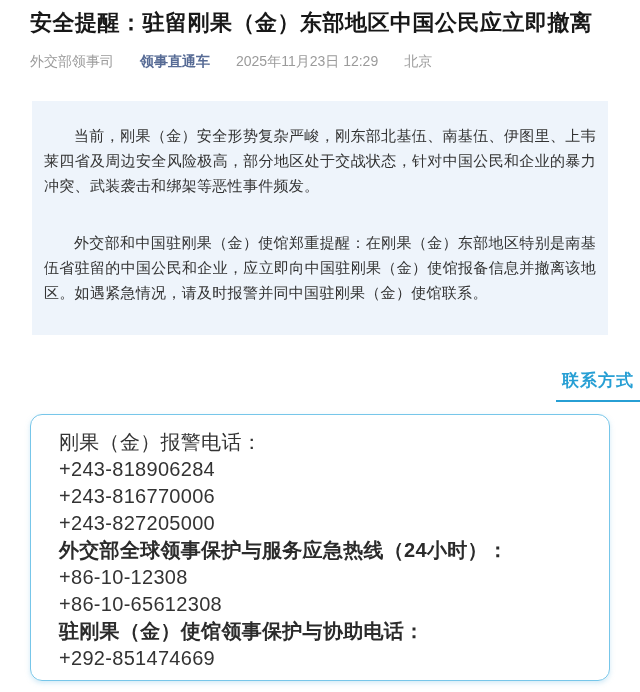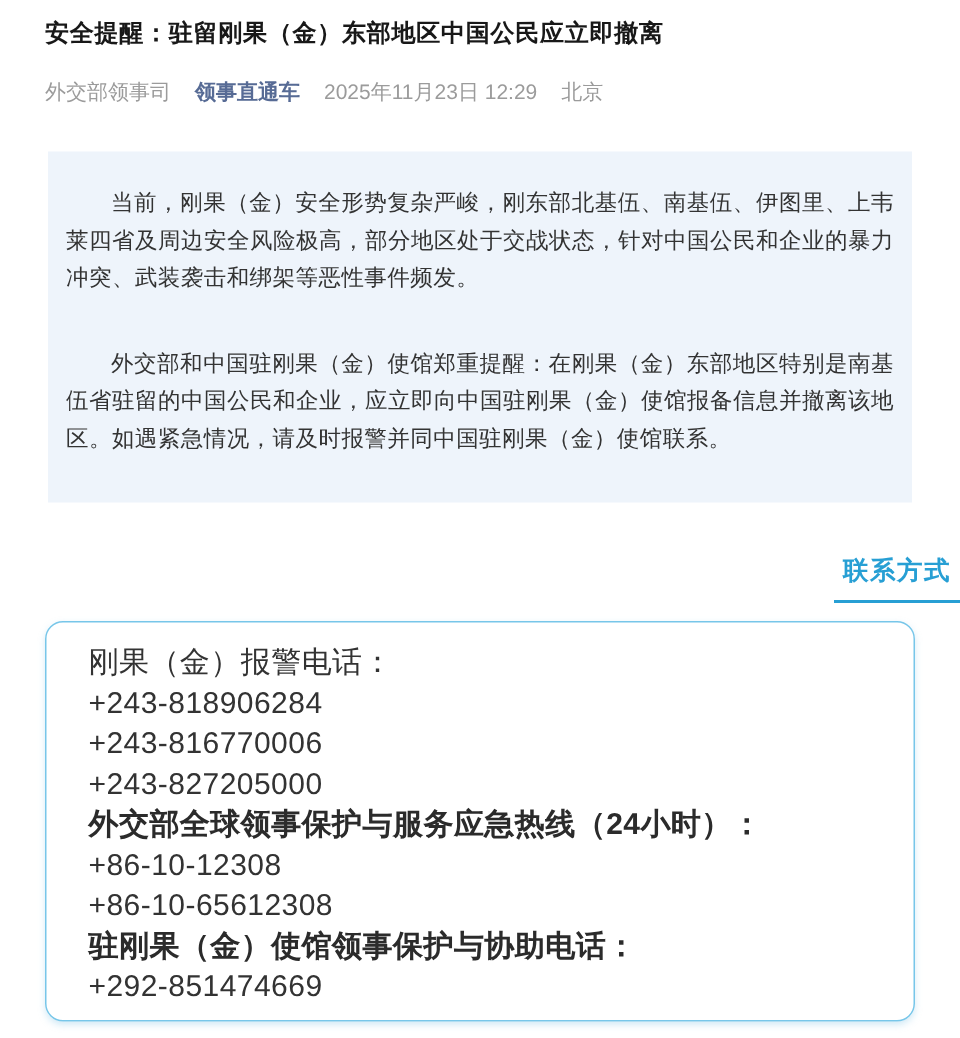--- a/index.html
+++ b/index.html
@@ -16,34 +16,34 @@
   body {
     width: 640px;
     min-height: 692px;
     margin: 0 auto;
     font-family: "Liberation Sans", "DejaVu Sans", sans-serif;
     color: var(--body-color);
     overflow-x: hidden;
   }
   .article-title {
     margin: 8px 30px 0;
-    font-size: 16px;
+    font-size: 22px;
     line-height: 29px;
     font-weight: 700;
     color: var(--title-color);
     letter-spacing: 0.5px;
   }
   .byline {
     margin: 14px 30px 0;
     font-size: 14px;
     line-height: 20px;
     color: var(--muted);
     display: flex;
     align-items: baseline;
-    gap: 16px;
+    gap: 26px;
     white-space: nowrap;
   }
   .byline a.account {
     color: var(--link);
     text-decoration: none;
     font-weight: 700;
     cursor: pointer;
   }
   .alert-box {
     margin: 30px 32px 16px;

